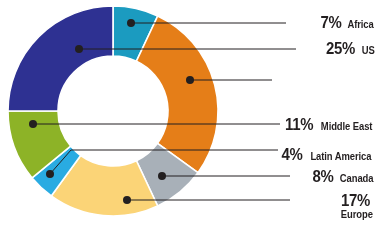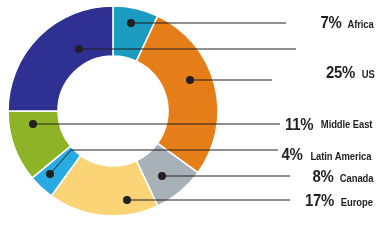--- a/index.html
+++ b/index.html
@@ -48,26 +48,26 @@
     font-family: "Liberation Sans Narrow", "Liberation Sans", sans-serif;
     font-weight: bold;
     font-size: 10.5px;
     line-height: 11px;
     letter-spacing: -0.1px;
     margin-left: 3px;
     transform: scaleX(0.9);
     transform-origin: left baseline;
   }
   #r-africa        { top: 14px;  }
-  #r-us            { top: 40px; margin-top: 24px;  }
+  #r-us            { top: 40px;  }
   #r-asia          { top: 69px;  }
-  #r-middle-east   { top: 116px; align-items: center; }
+  #r-middle-east   { top: 116px; }
   #r-latin-america { top: 146px; }
   #r-canada        { top: 168px; }
-  #r-europe        { top: 192px; }
+  #r-europe        { top: 192px; flex-direction: column; }
 </style>
 </head>
 <body>
 
 <div id="page">
 
   <svg id="chart-svg" viewBox="0 0 377 228" xmlns="http://www.w3.org/2000/svg">
     <g id="slices-group">
         <path d="M113.00,6.00A105,105 0 0 1 157.71,15.99L136.42,61.23A55,55 0 0 0 113.00,56.00Z" fill="#1B9BC0" stroke="#ffffff" stroke-width="1.6"></path>
         <path d="M157.71,15.99A105,105 0 0 1 197.95,172.72L157.50,143.33A55,55 0 0 0 136.42,61.23Z" fill="#E57E18" stroke="#ffffff" stroke-width="1.6"></path>

